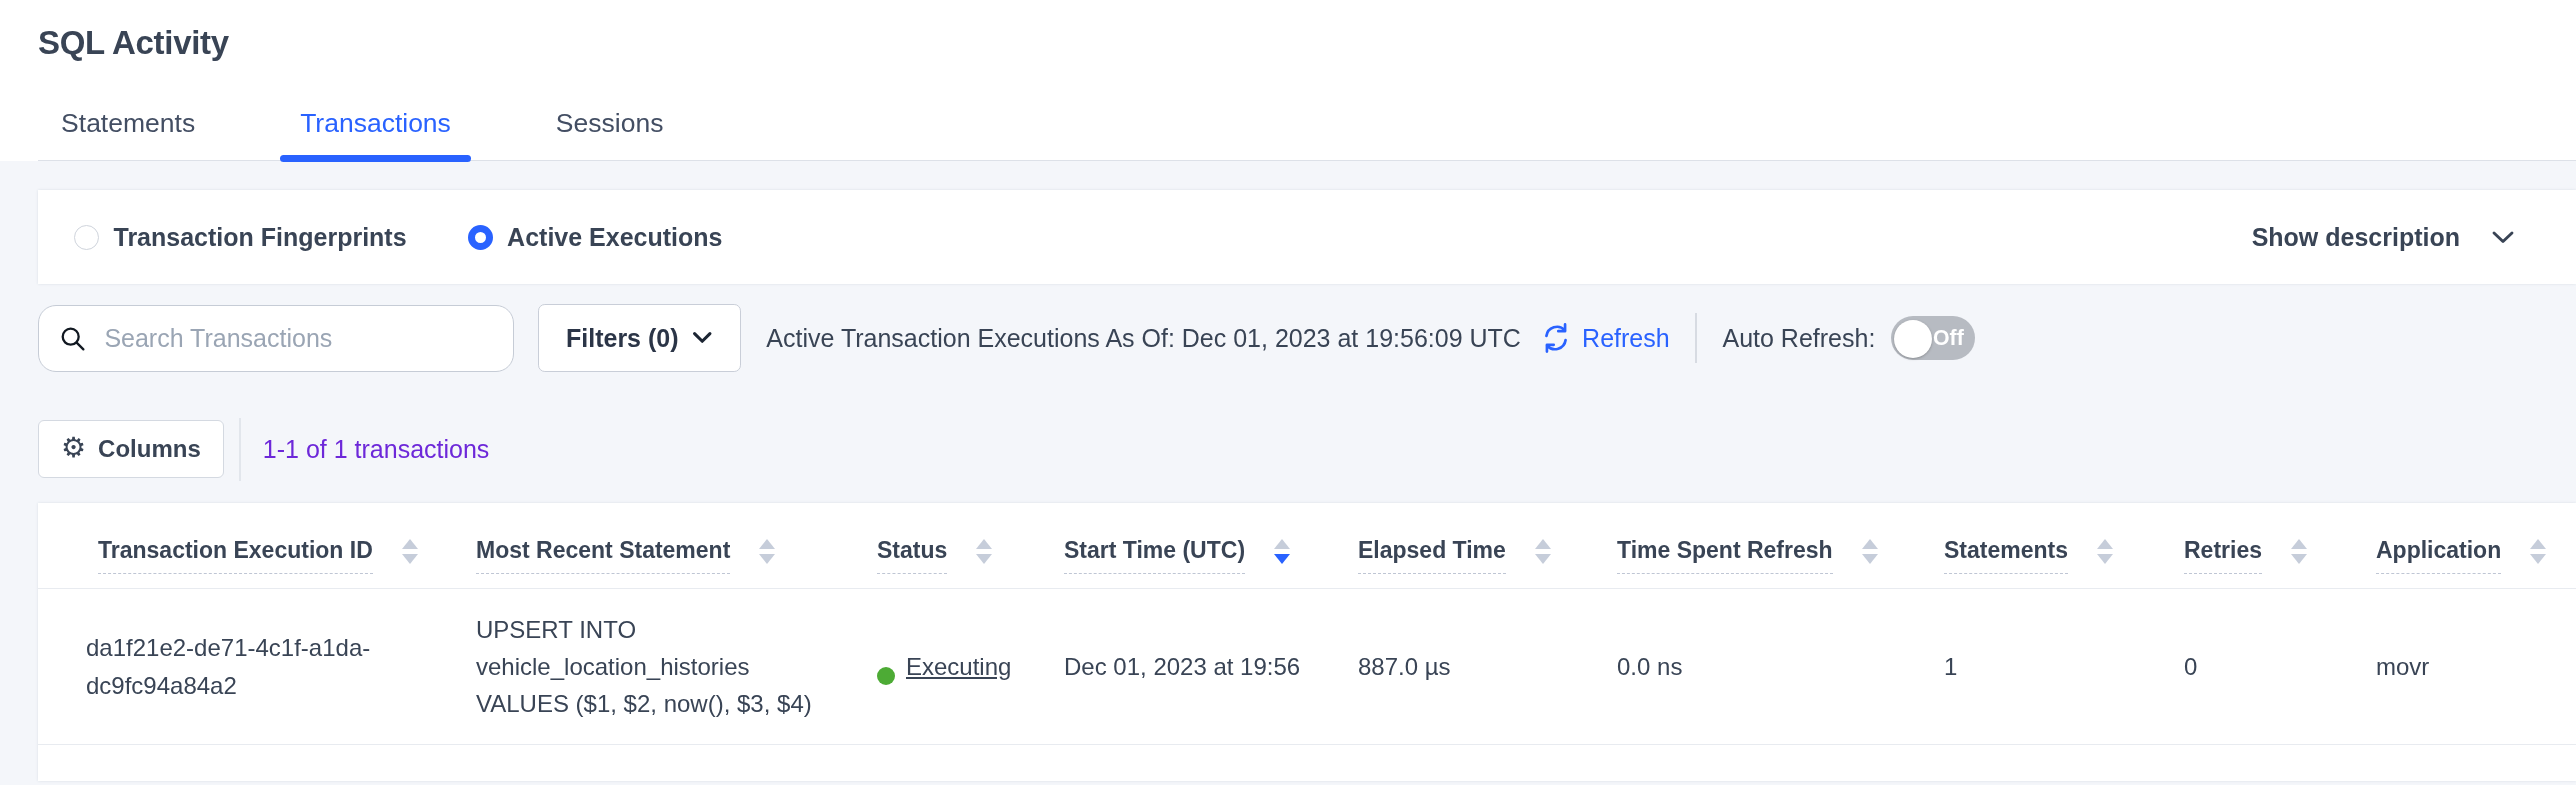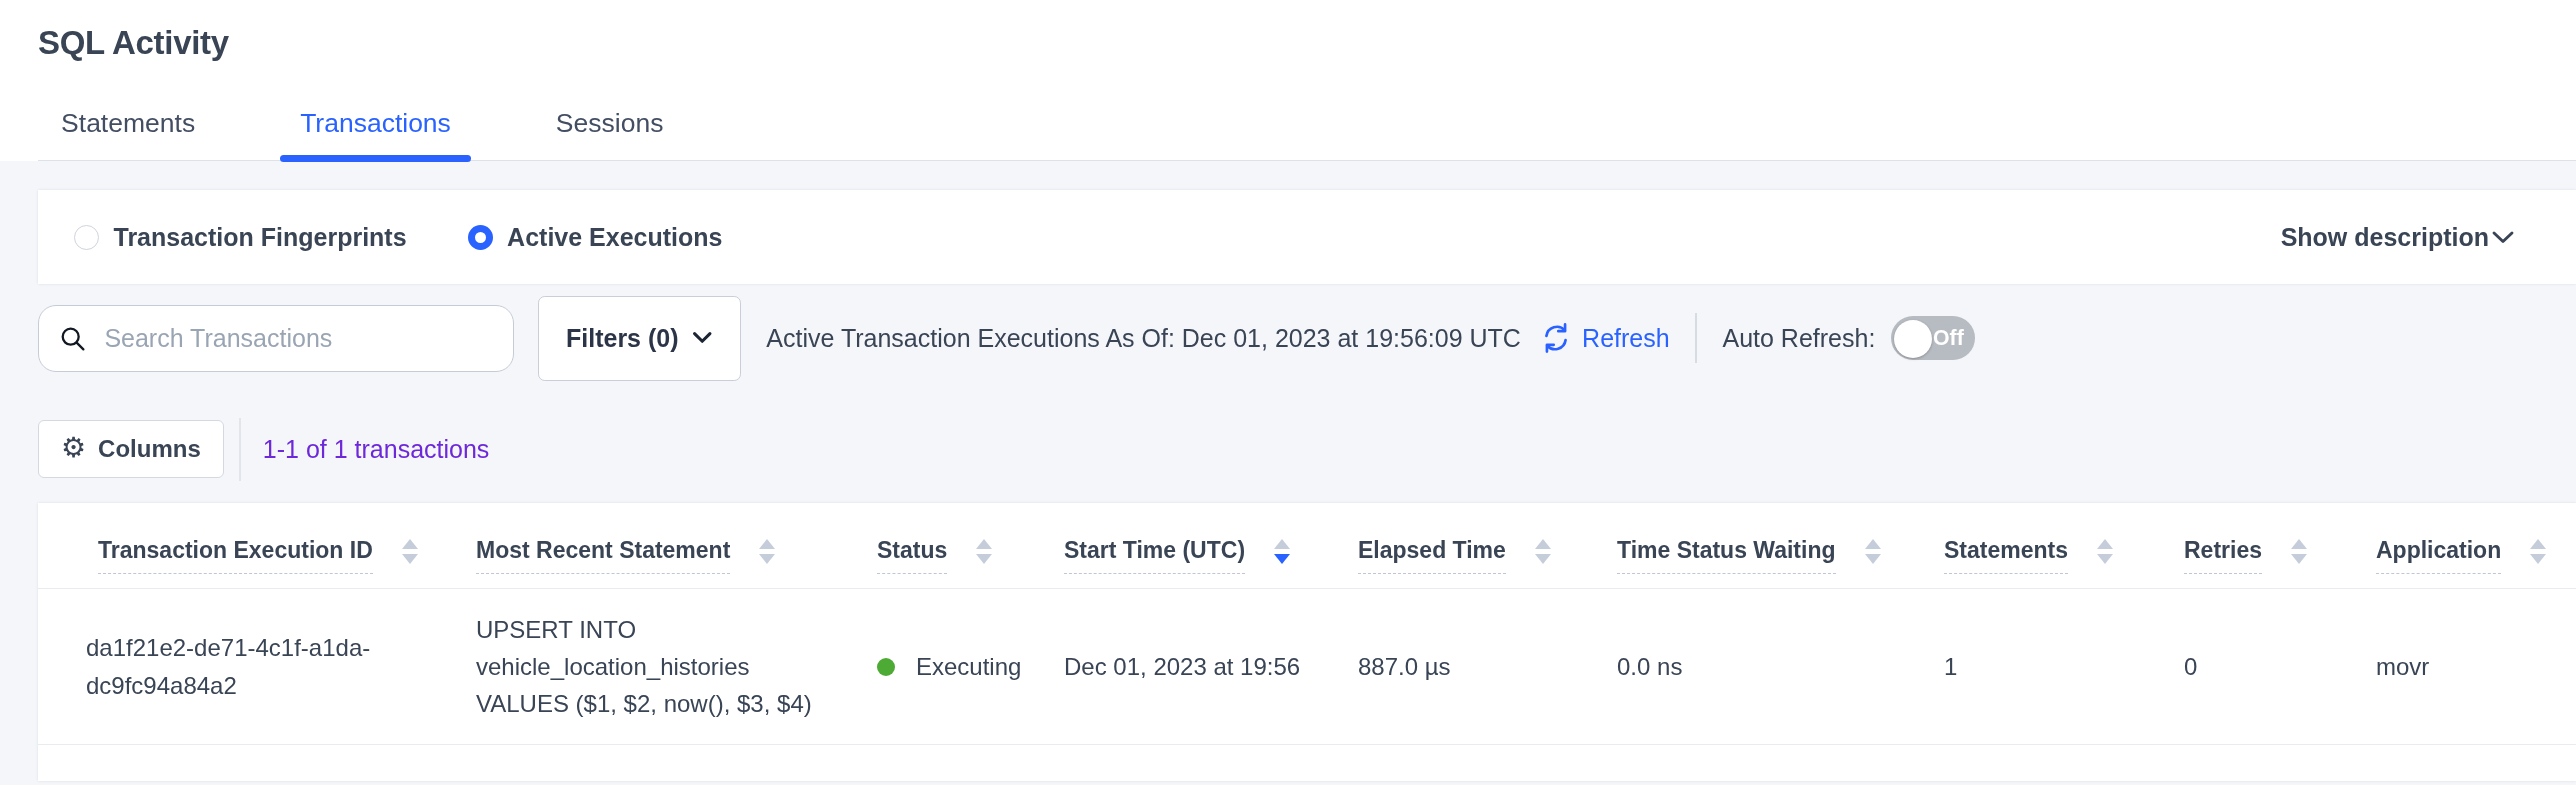--- a/index.html
+++ b/index.html
@@ -27,31 +27,31 @@
   .gray { flex:1; background:#f4f6fa; padding:29px 0 0 38px; display:flex; flex-direction:column; }
   .card { background:#fff; box-shadow:0 0 2.6px rgba(67,90,111,.14); }
 
   
   .option-card { height:94px; display:flex; align-items:center; padding:0 61px 0 36px;font-weight:bold; }
   .radio-opt { display:flex; align-items:center; cursor:pointer; }
   .radio-opt + .radio-opt { margin-left:61px; }
   .radio { width:25px; height:25px; border-radius:50%; background:#fff; border:1.7px solid #cfd4dc; flex:none; }
   .radio[data-checked="true"] { border:7.7px solid #2962ff; }
   .radio-label { margin-left:14.5px; font-size:25px; color:#394455; }
-  .show-desc { margin-left:auto; display:flex; align-items:center; gap:2px; font-size:25px; color:#394455; cursor:pointer; }
+  .show-desc { margin-left:auto; display:flex; align-items:center; gap:31px; font-size:25px; color:#394455; cursor:pointer; }
 
   
   .toolbar { margin-top:20.5px; display:flex; align-items:center; height:67px; }
   .search-box { width:476px; height:67px; background:#fff; border:1.7px solid #c6ccd6; border-radius:18px;
     display:flex; align-items:center; padding:0 15.4px 0 19px; }
   .search-box input { border:none; outline:none; flex:1; min-width:0; font-size:25px; margin-left:15.4px;
     color:#394455; font-family:inherit; background:transparent; }
   ::placeholder { color:#9aa5b4; opacity:1; }
   .btn { background:#fff; border:1.7px solid #c9ced8; color:#394455; font-family:inherit; cursor:pointer; }
-  .filters-btn { margin-left:24px; height:85px; padding:0 27px; border-radius:6.8px; font-size:25px; font-weight:700;
+  .filters-btn { margin-left:24px; height:68px; padding:0 27px; border-radius:6.8px; font-size:25px; font-weight:700;
     display:flex; align-items:center; gap:13.7px; color:#2b3547; }
   .asof { margin-left:25.6px; font-size:25px; color:#394455; }
   .refresh { margin-left:19px; display:flex; align-items:center; gap:10.2px; color:#2962ff; font-size:25px; cursor:pointer; }
   .vdiv { width:1.7px; height:50px; background:#d7dbe2; margin:0 25.6px; }
   .auto-label { font-size:25px; color:#394455; }
   .toggle { margin-left:15.4px; width:84px; height:44px; border-radius:22px; background:#b7bbc2; position:relative; cursor:pointer; flex:none; }
   .knob { position:absolute; left:3.4px; top:3.4px; width:38px; height:38px; border-radius:50%; background:#fff;
     box-shadow:0 0.9px 2.6px rgba(0,0,0,.25); }
   .toggle-text { position:absolute; right:11px; top:50%; transform:translateY(-50%); color:#fff; font-size:21.3px; font-weight:700; }
 
@@ -72,21 +72,21 @@
   .hlabel { font-size:23px; font-weight:700; color:#394455; border-bottom:1.7px dashed #bfc6d4; padding-bottom:9.4px; white-space:nowrap; }
   .sorter { display:inline-flex; flex-direction:column; gap:5.1px; margin-left:29px; margin-bottom:7.7px; cursor:pointer; flex:none; }
   .tri { width:0; height:0; border-left:8.5px solid transparent; border-right:8.5px solid transparent; }
   .tri.up { border-bottom:10.2px solid #c6cdda; }
   .tri.down { border-top:10.2px solid #c6cdda; }
   .sorter[data-sort="desc"] .tri.down { border-top-color:#2962ff; }
   td { font-size:24px; color:#394455; vertical-align:middle; padding:22px 34px 22px 0; border-bottom:1.7px solid #e8ebf0; line-height:1.55; }
   td:first-child { padding-left:48px; }
   .cell-id { overflow-wrap:break-word; }
   .cell-stmt { padding-right:29px; }
-  .status { display:flex; align-items:center; gap:21px; }
+  .status { display:flex; align-items:flex-end; gap:11px;text-decoration:underline; }
   .dot { width:18px; height:18px; border-radius:50%; background:#4dab35; flex:none; }
 </style>
 </head>
 <body>
 
 <div class="page">
 
   <header class="top">
     <h1 class="page-title">SQL Activity</h1>
     <nav class="tabs">
@@ -224,21 +224,21 @@
               <div class="hwrap">
                 <span class="hlabel">Elapsed Time</span>
                 <span class="sorter" data-sort="none">
                     <i class="tri up"></i>
                     <i class="tri down"></i>
                   </span>
               </div>
             </th>
             <th>
               <div class="hwrap">
-                <span class="hlabel">Time Status Waiting</span>
+                <span class="hlabel">Time Spent Refresh</span>
                 <span class="sorter" data-sort="none">
                     <i class="tri up"></i>
                     <i class="tri down"></i>
                   </span>
               </div>
             </th>
             <th>
               <div class="hwrap">
                 <span class="hlabel">Statements</span>
                 <span class="sorter" data-sort="none">

